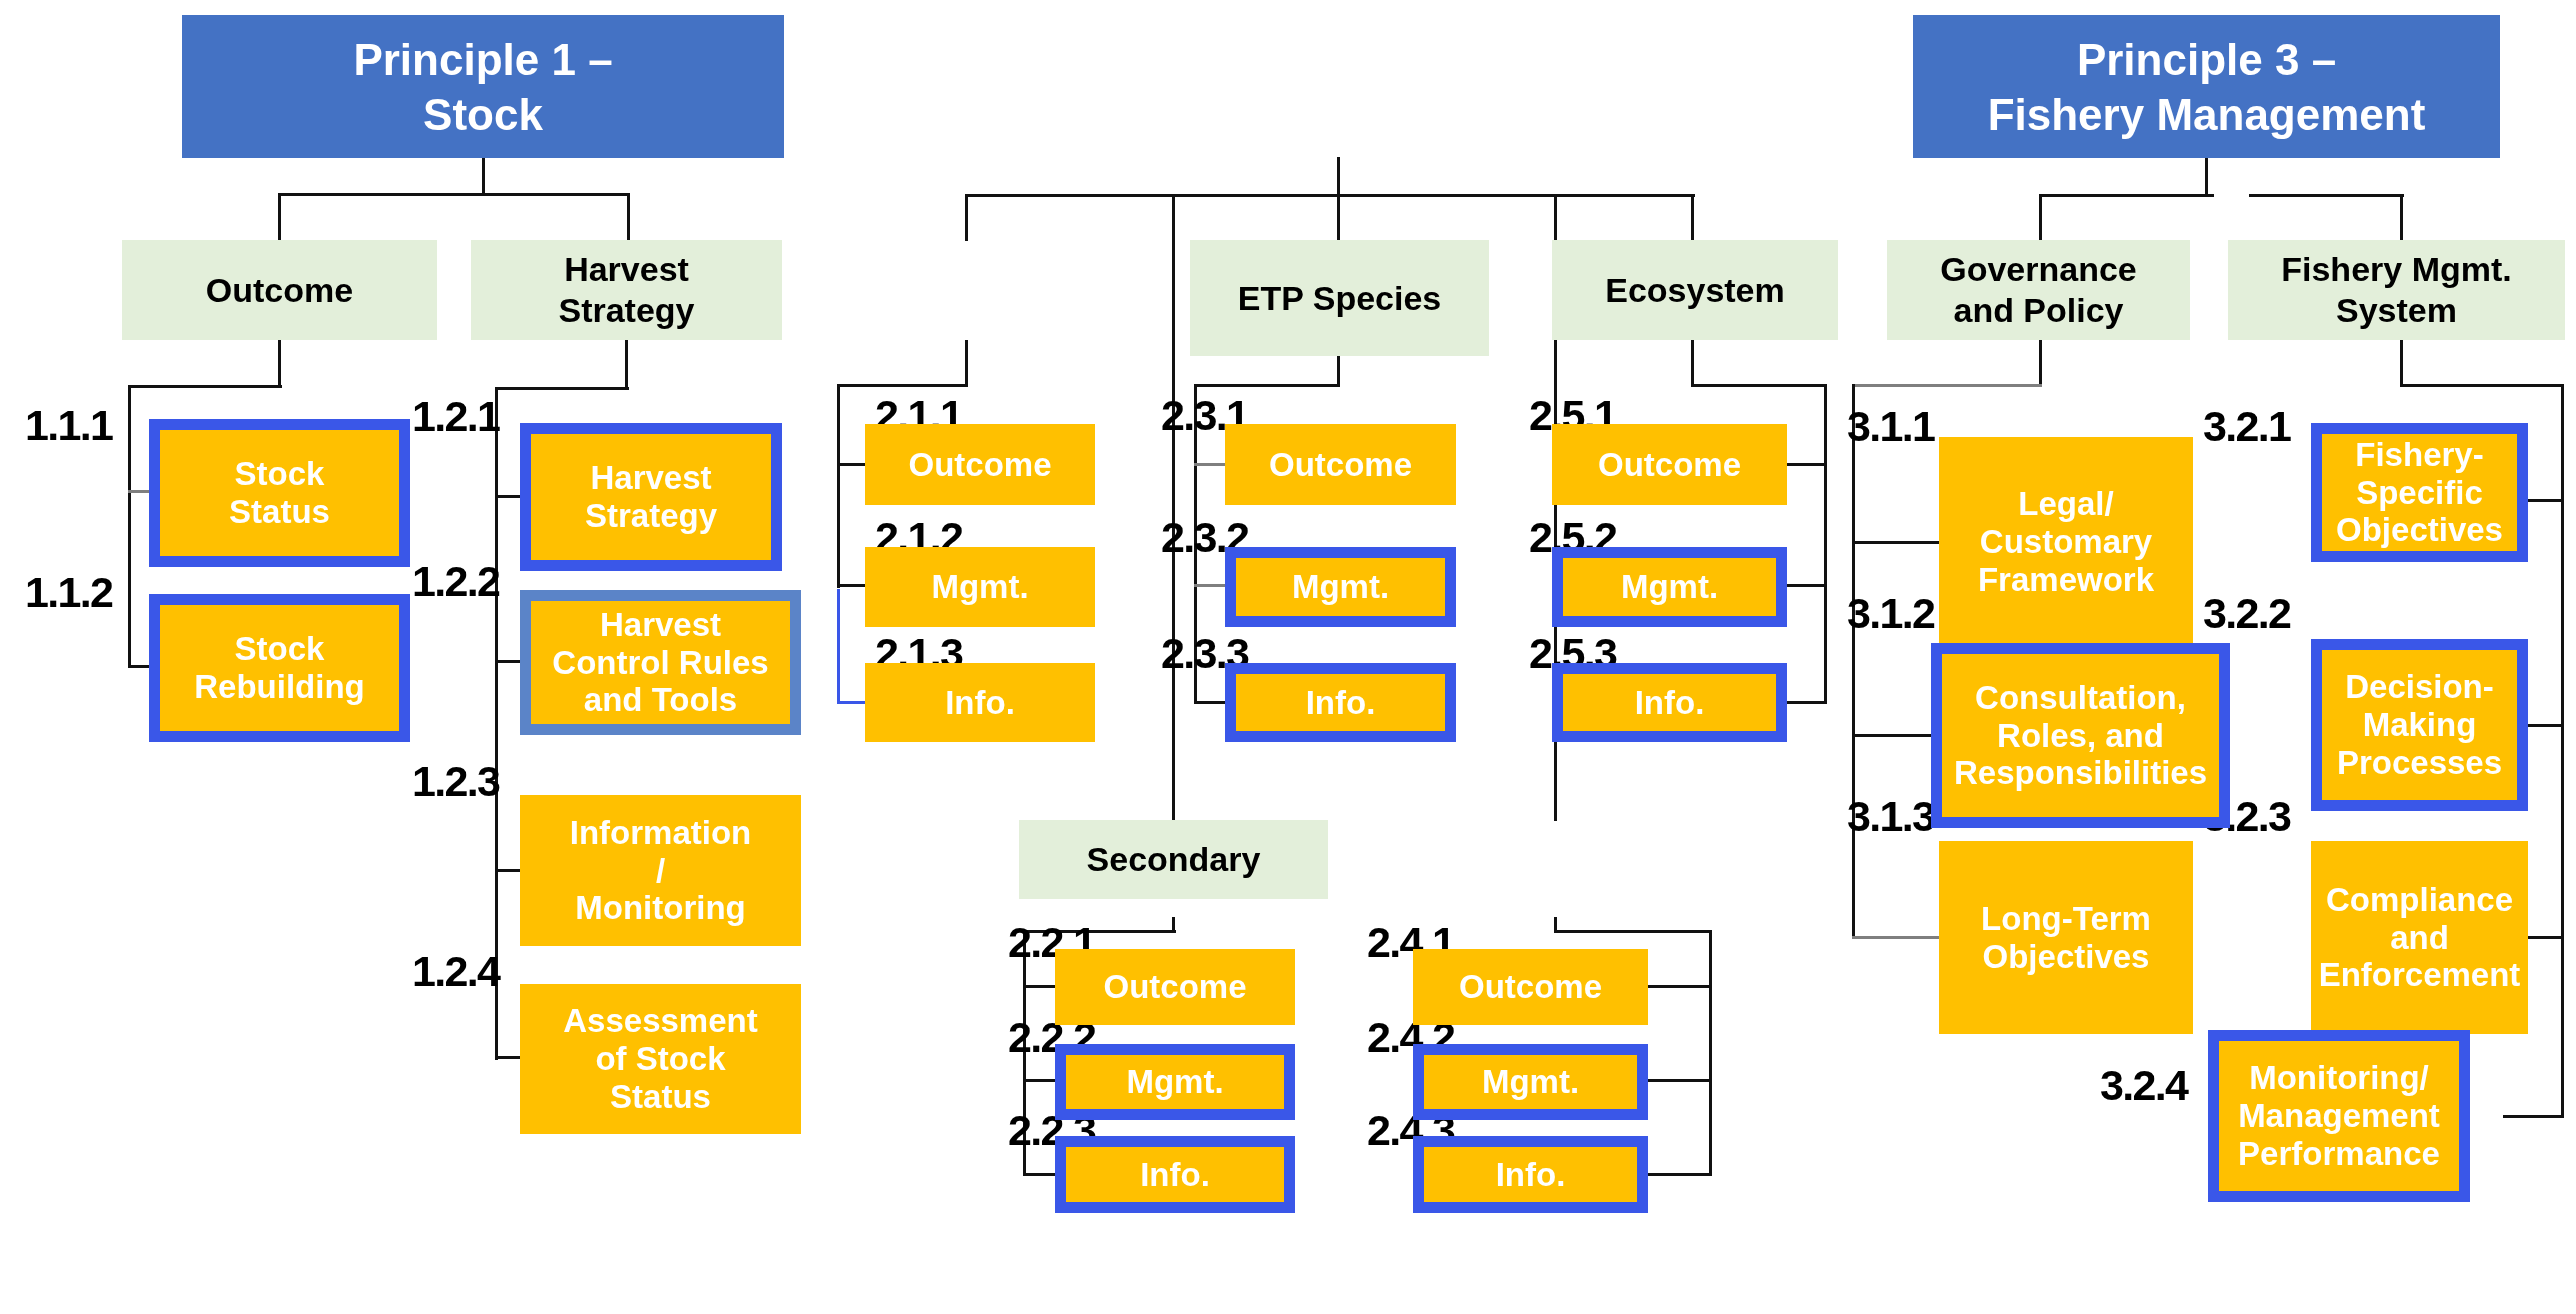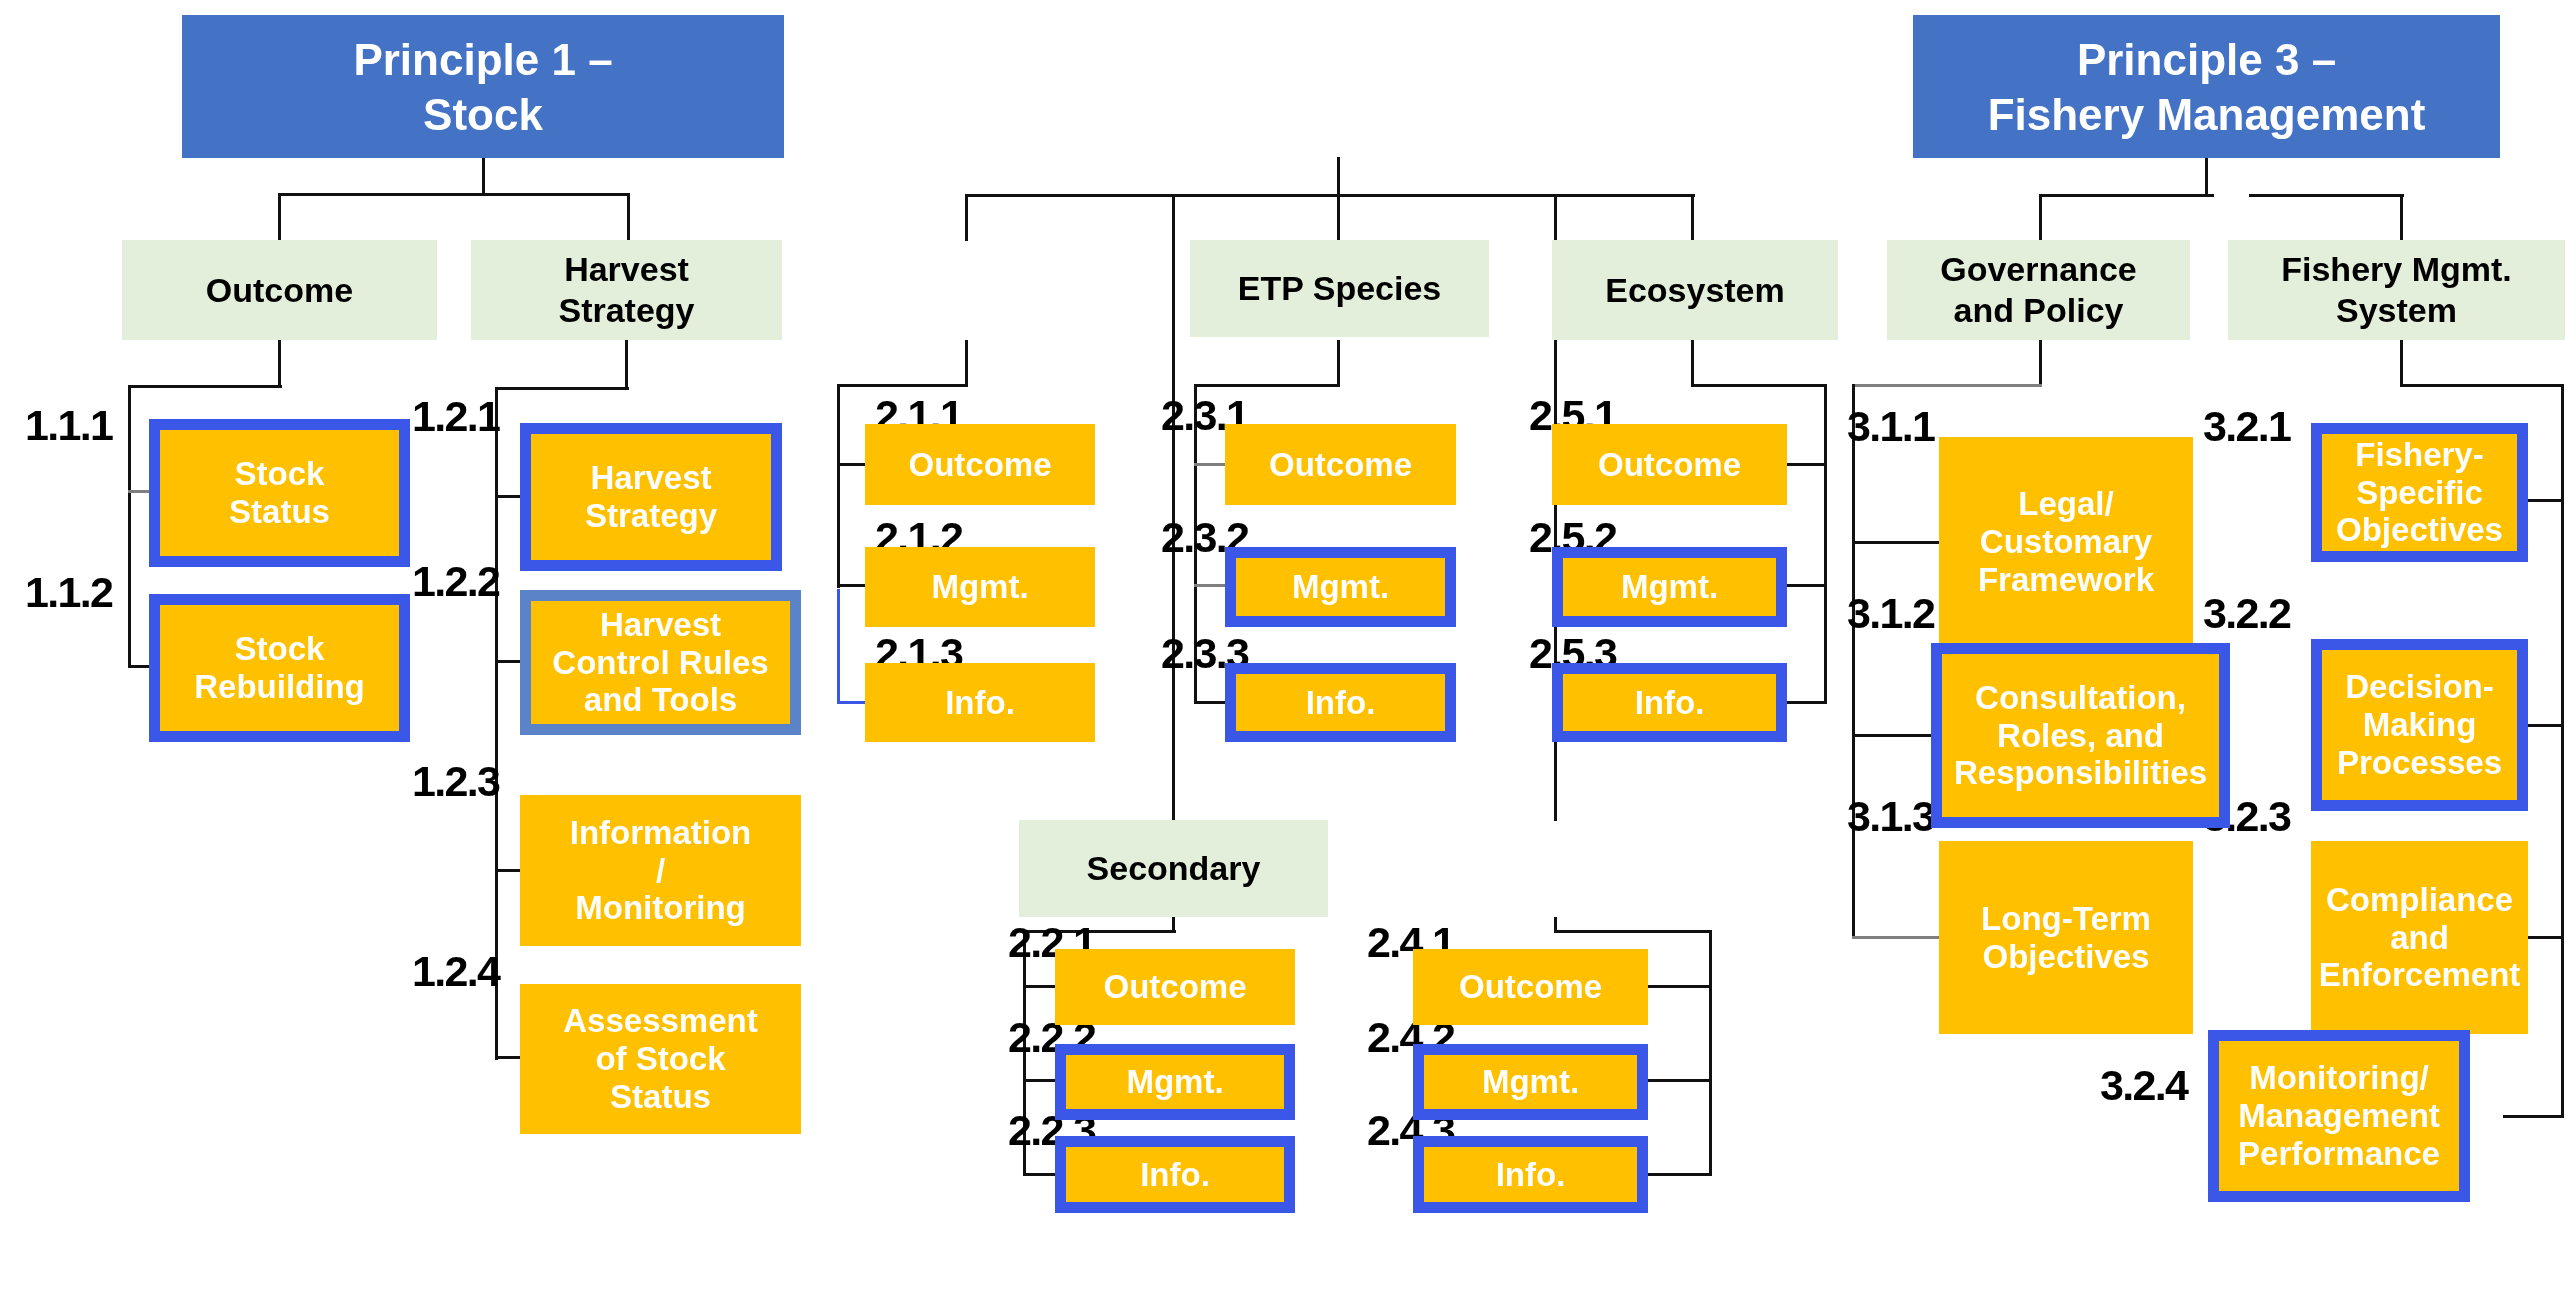--- a/index.html
+++ b/index.html
@@ -103,22 +103,22 @@
     </div>
 
   <div class="prin" style="left:182px;top:15px;width:602px;height:143px">Principle 1 –
 Stock</div>
   <div class="prin" style="left:1913px;top:15px;width:587px;height:143px">Principle 3 –
 Fishery Management</div>
 
   <div class="comp" style="left:122px;top:240px;width:315px;height:100px">Outcome</div>
   <div class="comp" style="left:471px;top:240px;width:311px;height:100px">Harvest
 Strategy</div>
-  <div class="comp" style="left:1019px;top:820px;width:309px;height:97px">Secondary</div>
-  <div class="comp" style="left:1190px;top:240px;width:299px;height:97px">ETP Species</div>
+  <div class="comp" style="left:1019px;top:820px;width:309px;height:79px">Secondary</div>
+  <div class="comp" style="left:1190px;top:240px;width:299px;height:116px">ETP Species</div>
   <div class="comp" style="left:1887px;top:240px;width:303px;height:100px">Governance
 and Policy</div>
   <div class="comp" style="left:1552px;top:240px;width:286px;height:100px">Ecosystem</div>
   <div class="comp" style="left:2228px;top:240px;width:337px;height:100px">Fishery Mgmt.
 System</div>
 
   <div class="num" style="left:25px;top:401px">1.1.1</div>
   <div class="num" style="left:25px;top:568px">1.1.2</div>
   <div class="num" style="left:412px;top:392px">1.2.1</div>
   <div class="num" style="left:412px;top:557px">1.2.2</div>

